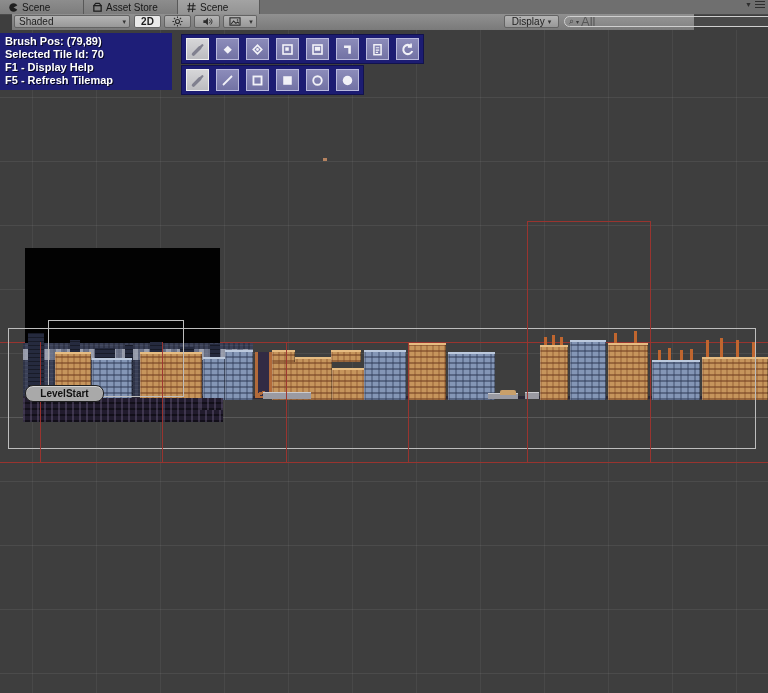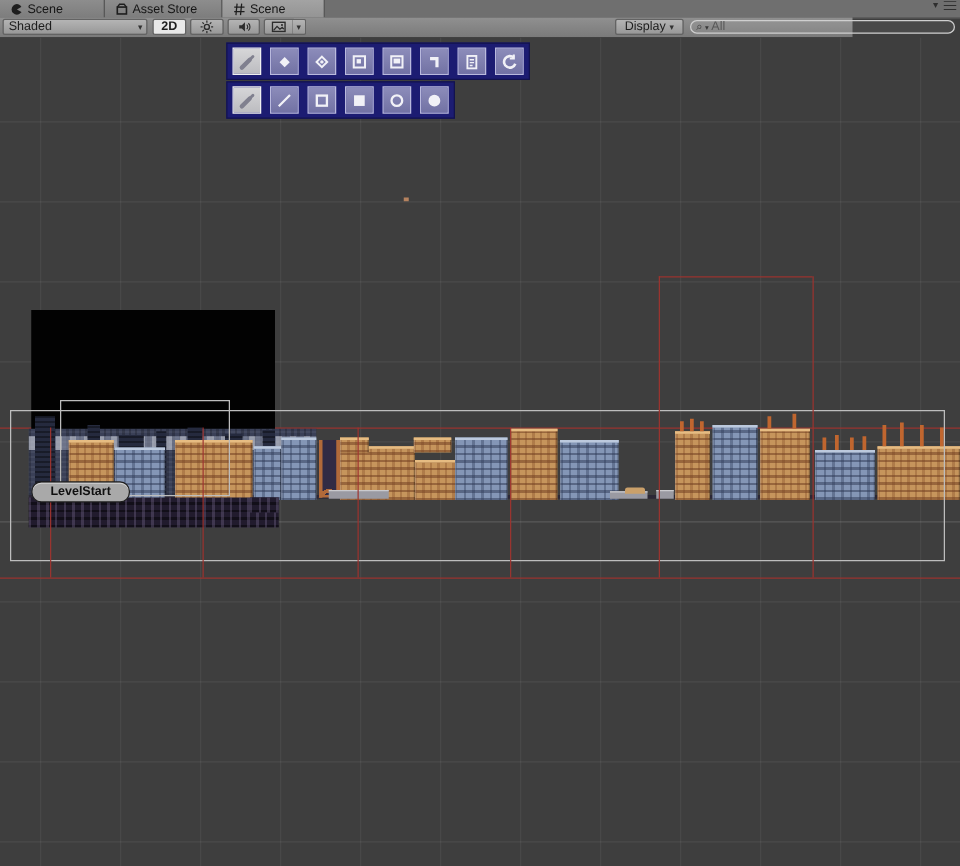--- a/index.html
+++ b/index.html
@@ -12,40 +12,40 @@
   .tab{position:absolute;top:0;height:14px;display:flex;align-items:center;gap:3px;
        padding:0 8px;font-size:10px;color:#161616;box-sizing:border-box;
        border-right:1px solid #585858;background:linear-gradient(#8d8d8d,#7d7d7d);}
   .tab.active{background:linear-gradient(#a3a3a3,#949494);}
   .tab .ticon{width:11px;height:11px;flex:0 0 auto;}
   #tab-corner{position:absolute;right:3px;top:1px;display:flex;gap:3px;align-items:center;}
   #tab-corner .menu-lines{display:block;width:10px;height:7px;
      background:linear-gradient(#2e2e2e 0 1px,transparent 1px 3px,#2e2e2e 3px 4px,transparent 4px 6px,#2e2e2e 6px 7px);}
   #tab-corner .dd{font-size:7px;color:#2e2e2e;line-height:7px;}
   
-  #toolbar{position:absolute;left:0;top:14px;width:682px;height:16px;
+  #toolbar{position:absolute;left:12px;top:14px;width:682px;height:16px;
            background:linear-gradient(#909090,#7a7a7a);border-bottom:1px solid #2f2f2f;}
   .tbtn{position:absolute;top:1px;height:13px;box-sizing:border-box;border:1px solid #636363;
         background:linear-gradient(#b4b4b4,#989898);border-radius:2px;display:flex;
         align-items:center;justify-content:center;font-size:10px;color:#1d1d1d;}
   #shaded-dd{left:2px;width:116px;justify-content:flex-start;padding:0 4px;}
   #shaded-dd .arrow{position:absolute;right:3px;font-size:7px;color:#333;}
   #btn-2d{left:122px;width:27px;background:#e9e9e9;font-weight:bold;}
   #btn-light{left:152px;width:27px;}
   #btn-audio{left:182px;width:26px;}
   #btn-fx{left:211px;width:24px;border-radius:2px 0 0 2px;}
   #btn-fx-arrow{left:234px;width:11px;border-left:none;border-radius:0 2px 2px 0;font-size:7px;color:#333;}
   #gizmos-dd{left:492px;width:55px;gap:3px;}
   #gizmos-dd .arrow{font-size:7px;color:#333;}
   #search-box{position:absolute;left:552px;top:2px;width:212px;height:11px;border:1px solid #cfcfcf;
               border-radius:7px;background:rgba(255,255,255,0.06);display:flex;align-items:center;
               padding:0 4px;box-sizing:border-box;gap:2px;}
   #search-box .q{font-size:9px;color:#3a3a3a;line-height:9px;}
   #search-box .dd{font-size:6px;color:#3a3a3a;}
-  #search-box .val{font-size:10px;color:#585858;}
+  #search-box .val{font-size:13px;color:#585858;}
   
   #viewport{position:absolute;left:0;top:30px;width:768px;height:663px;background:#3e3e3e;overflow:hidden;}
   .gridv{position:absolute;top:0;width:1px;height:663px;background:rgba(255,255,255,0.055);}
   .gridh{position:absolute;left:0;width:768px;height:1px;background:rgba(255,255,255,0.07);}
   .gridh.bright{background:rgba(255,255,255,0.14);}
   .blk{position:absolute;}
   .k-black{background:#020202;}
   .k-sky{background-color:#3a4057;
      background-image:repeating-linear-gradient(90deg,rgba(0,0,0,.20) 0 2px,transparent 2px 5px),
                       repeating-linear-gradient(0deg,rgba(255,255,255,.05) 0 1px,transparent 1px 4px);}
@@ -257,20 +257,26 @@
         <div class="redv" style="left: 408px; top: 312px; height: 120px;"></div>
         <div class="redv" style="left: 527px; top: 191px; height: 241px;"></div>
         <div class="redv" style="left: 650px; top: 191px; height: 241px;"></div>
       </div>
     <div id="stray-dot" style="left: 323px; top: 128px;"></div>
 
     <div id="levelstart">
       <span>LevelStart</span>
     </div>
 
+    <div id="overlay-box">
+      <div>Brush Pos: (79,89)</div>
+      <div>Selected Tile Id: 70</div>
+      <div>F1 - Display Help</div>
+      <div>F5 - Refresh Tilemap</div>
+    </div>
 
     <div class="toolpanel" id="toolrow1">
         <div class="toolbtn sel">
           <svg viewBox="0 0 13 13">
             <path d="M3 10.5 L8.5 5" stroke="#80808f" stroke-width="3" stroke-linecap="round"></path>
             <path d="M8.8 4.7 L10.7 2.8" stroke="#80808f" stroke-width="2" stroke-linecap="round"></path>
           </svg>
         </div>
         <div class="toolbtn">
           <svg viewBox="0 0 13 13">

